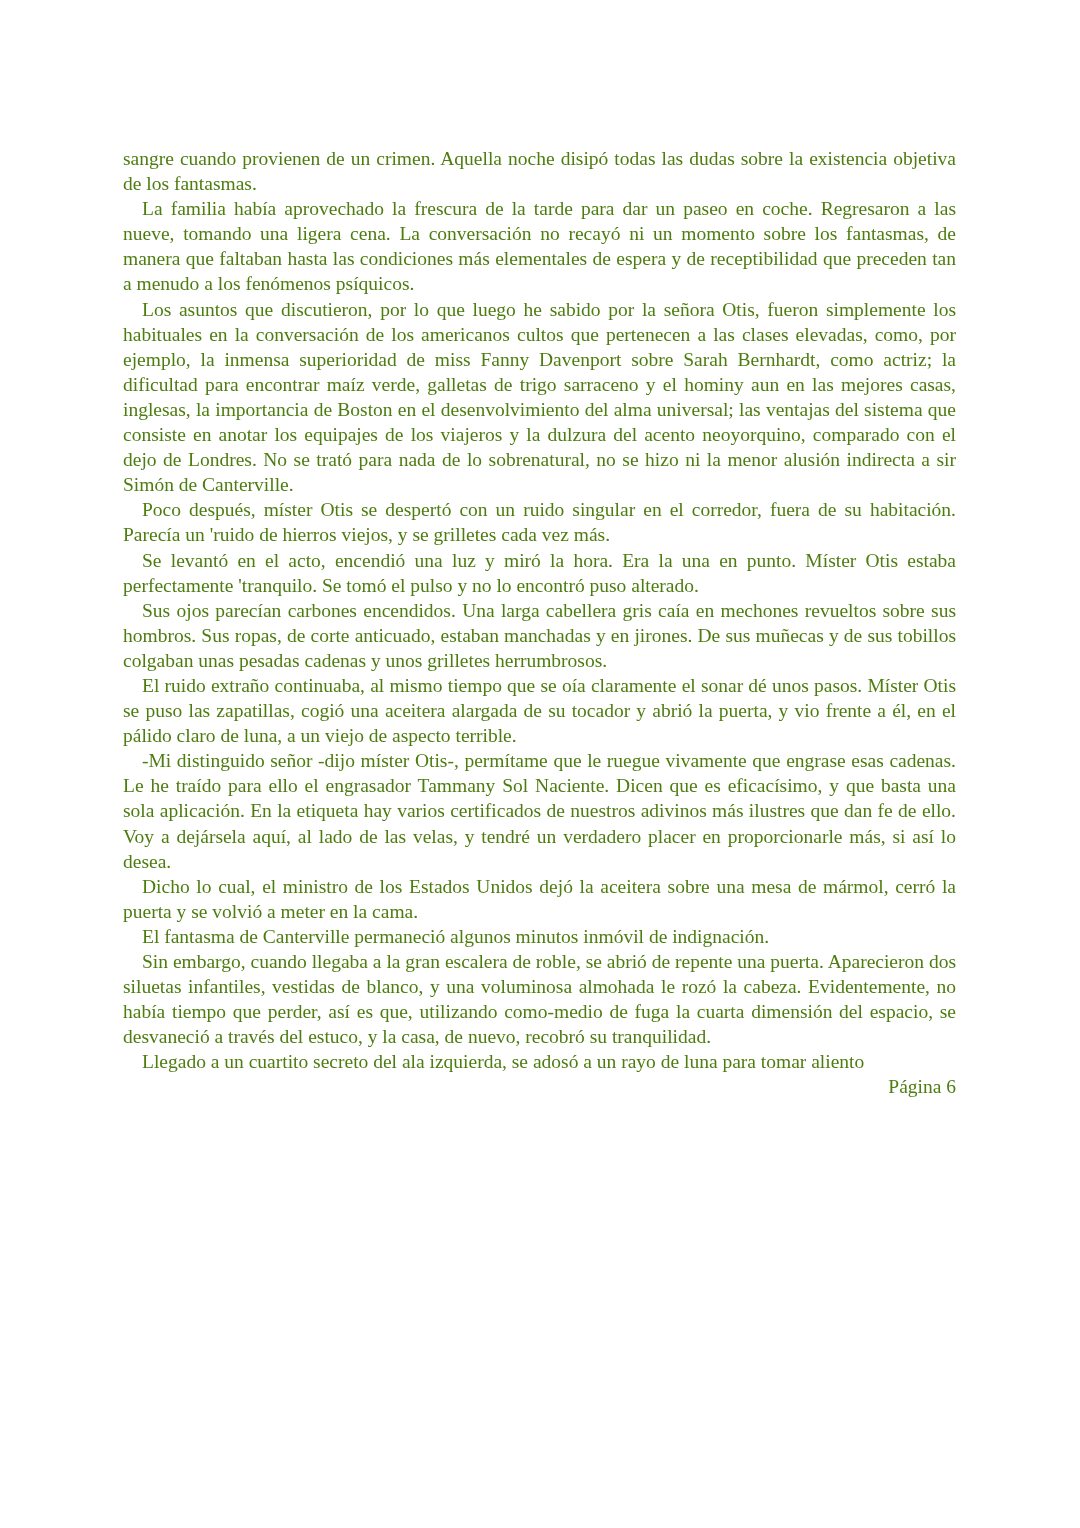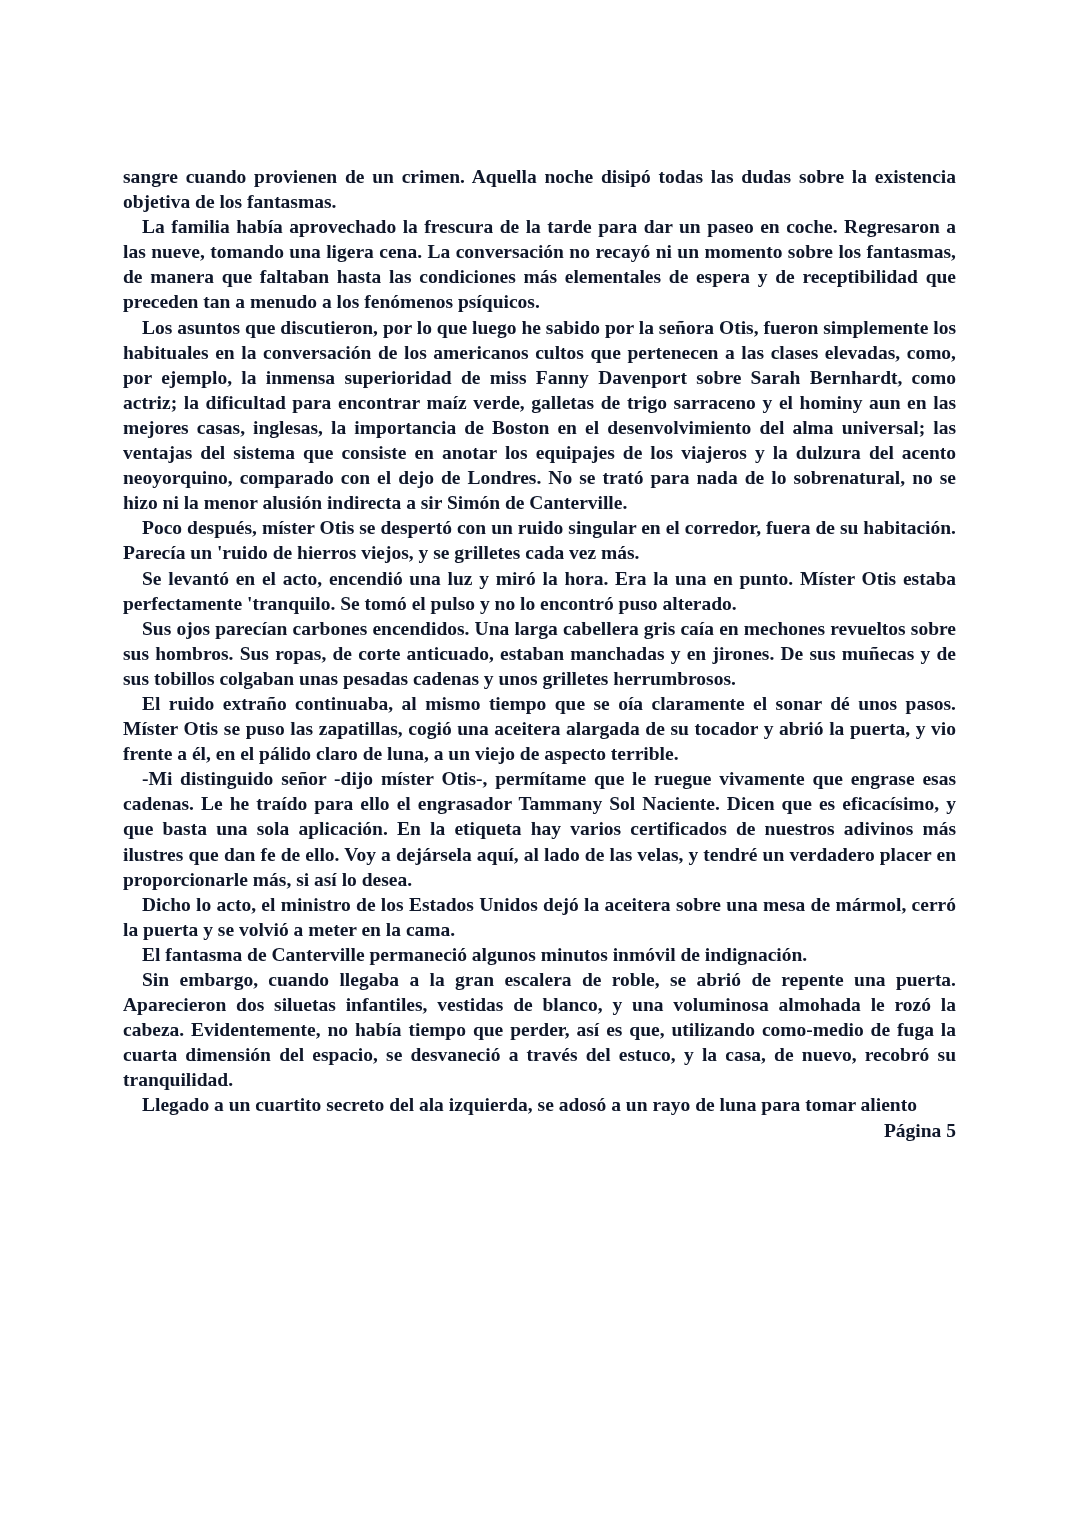--- a/index.html
+++ b/index.html
@@ -17,29 +17,28 @@
       position: absolute;
       left: 0;
       top: 0;
       width: 1080px;
       height: 1528px;
       background: #ffffff;
     }
     .page-content {
       position: absolute;
       left: 123px;
-      top: 164px;
+      top: 146px;
       width: 833px;
-      color: #0f172a;
+      color: #4d7c0f;
       font-family: "Liberation Serif", serif;
       font-size: 19.5px;
       line-height: 25.1px;
       text-align: justify;
       text-justify: inter-word;
-      font-weight: bold;
     }
     .page-content p {
       margin: 0;
       padding: 0;
       text-indent: 19px;
     }
     .page-content p.no-indent {
       text-indent: 0;
     }
     .page-content p.indent-lg {
@@ -56,19 +55,19 @@
 <div class="page">
   <div class="page-content">
     <p class="no-indent">sangre cuando provienen de un crimen. Aquella noche disipó todas las dudas sobre la existencia objetiva de los fantasmas.</p>
     <p>La familia había aprovechado la frescura de la tarde para dar un paseo en coche. Regresaron a las nueve, tomando una ligera cena. La conversación no recayó ni un momento sobre los fantasmas, de manera que faltaban hasta las condiciones más elementales de espera y de receptibilidad que preceden tan a menudo a los fenómenos psíquicos.</p>
     <p>Los asuntos que discutieron, por lo que luego he sabido por la señora Otis, fueron simplemente los habituales en la conversación de los americanos cultos que pertenecen a las clases elevadas, como, por ejemplo, la inmensa superioridad de miss Fanny Davenport sobre Sarah Bernhardt, como actriz; la dificultad para encontrar maíz verde, galletas de trigo sarraceno y el hominy aun en las mejores casas, inglesas, la importancia de Boston en el desenvolvimiento del alma universal; las ventajas del sistema que consiste en anotar los equipajes de los viajeros y la dulzura del acento neoyorquino, comparado con el dejo de Londres. No se trató para nada de lo sobrenatural, no se hizo ni la menor alusión indirecta a sir Simón de Canterville.</p>
     <p>Poco después, míster Otis se despertó con un ruido singular en el corredor, fuera de su habitación. Parecía un 'ruido de hierros viejos, y se grilletes cada vez más.</p>
     <p>Se levantó en el acto, encendió una luz y miró la hora. Era la una en punto. Míster Otis estaba perfectamente 'tranquilo. Se tomó el pulso y no lo encontró puso alterado.</p>
     <p>Sus ojos parecían carbones encendidos. Una larga cabellera gris caía en mechones revueltos sobre sus hombros. Sus ropas, de corte anticuado, estaban manchadas y en jirones. De sus muñecas y de sus tobillos colgaban unas pesadas cadenas y unos grilletes herrumbrosos.</p>
     <p>El ruido extraño continuaba, al mismo tiempo que se oía claramente el sonar dé unos pasos. Míster Otis se puso las zapatillas, cogió una aceitera alargada de su tocador y abrió la puerta, y vio frente a él, en el pálido claro de luna, a un viejo de aspecto terrible.</p>
     <p>-Mi distinguido señor -dijo míster Otis-, permítame que le ruegue vivamente que engrase esas cadenas. Le he traído para ello el engrasador Tammany Sol Naciente. Dicen que es eficacísimo, y que basta una sola aplicación. En la etiqueta hay varios certificados de nuestros adivinos más ilustres que dan fe de ello. Voy a dejársela aquí, al lado de las velas, y tendré un verdadero placer en proporcionarle más, si así lo desea.</p>
-    <p>Dicho lo acto, el ministro de los Estados Unidos dejó la aceitera sobre una mesa de mármol, cerró la puerta y se volvió a meter en la cama.</p>
+    <p>Dicho lo cual, el ministro de los Estados Unidos dejó la aceitera sobre una mesa de mármol, cerró la puerta y se volvió a meter en la cama.</p>
     <p>El fantasma de Canterville permaneció algunos minutos inmóvil de indignación.</p>
     <p>Sin embargo, cuando llegaba a la gran escalera de roble, se abrió de repente una puerta. Aparecieron dos siluetas infantiles, vestidas de blanco, y una voluminosa almohada le rozó la cabeza. Evidentemente, no había tiempo que perder, así es que, utilizando como-medio de fuga la cuarta dimensión del espacio, se desvaneció a través del estuco, y la casa, de nuevo, recobró su tranquilidad.</p>
     <p>Llegado a un cuartito secreto del ala izquierda, se adosó a un rayo de luna para tomar aliento</p>
-    <p class="page-footer">Página 5</p>
+    <p class="page-footer">Página 6</p>
   </div>
 </div>
 
 </body></html>

